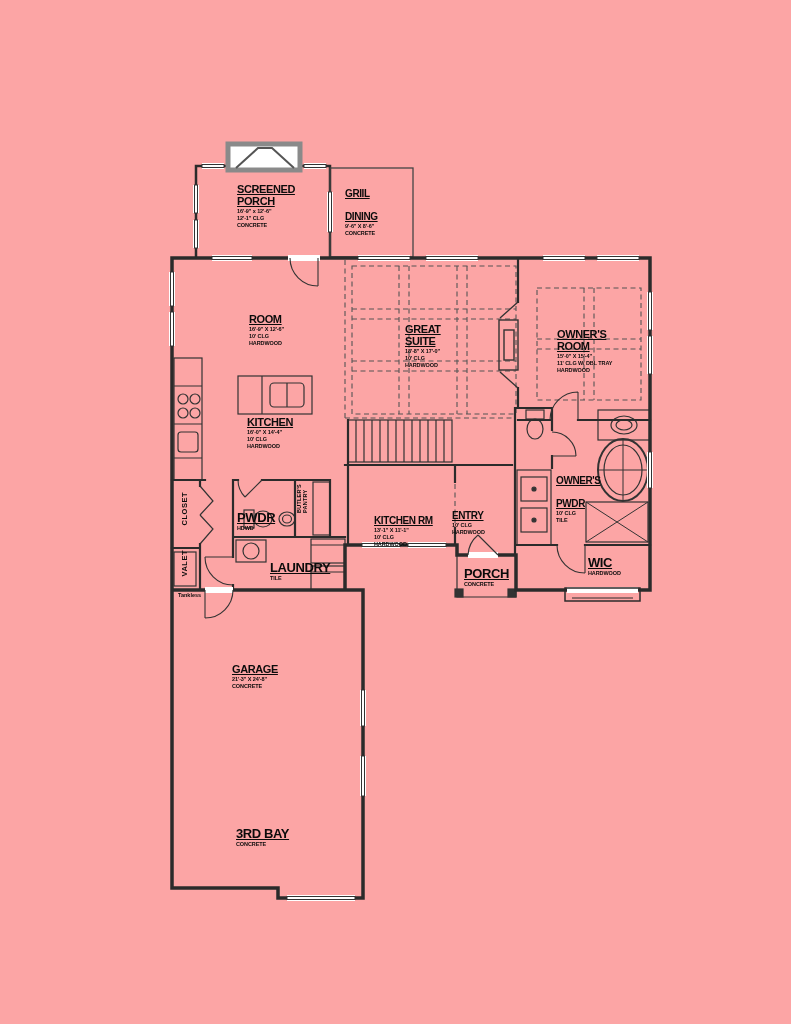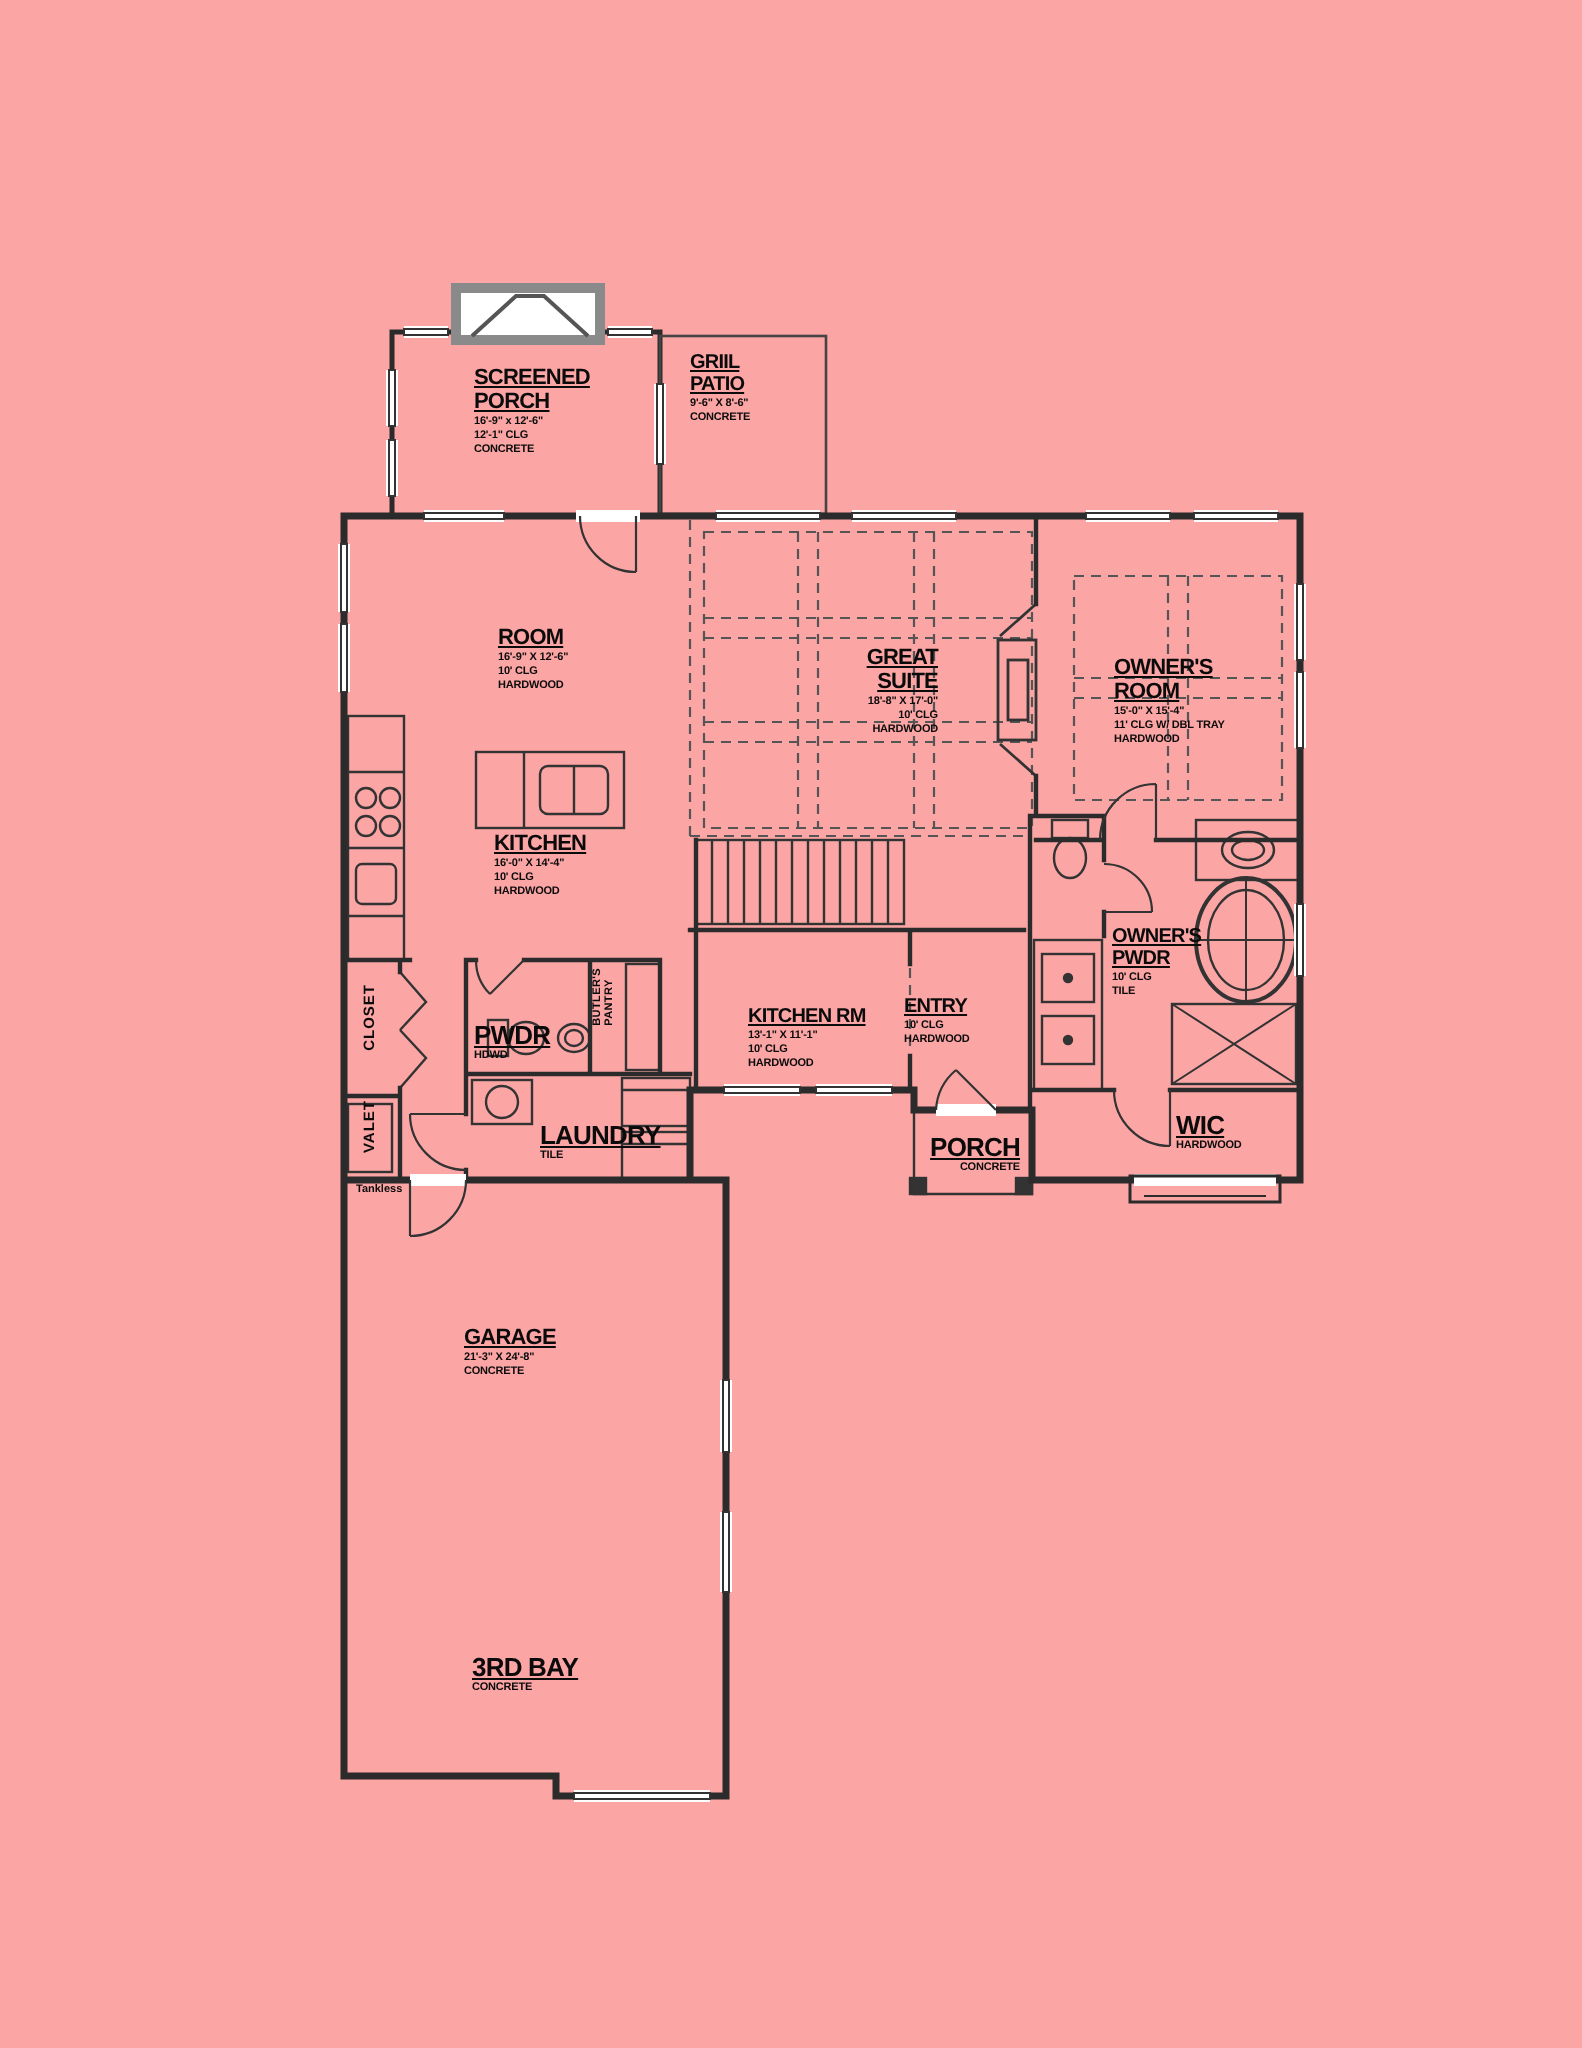--- a/index.html
+++ b/index.html
@@ -2,24 +2,24 @@
 <html><head>
 <meta charset="utf-8">
 <style>
   html,body{margin:0;padding:0;background:#fff;}
   .canvas{position:relative;width:791px;height:1024px;background:#fca5a5;
           font-family:"Liberation Sans",sans-serif;overflow:hidden;}
   .canvas svg{position:absolute;left:0;top:0;}
   .lbl{position:absolute;color:#0b0b0b;}
   .rn{font-size:11px;font-weight:700;line-height:1.08;letter-spacing:-.4px;
       text-decoration:underline;text-underline-offset:1px;white-space:nowrap;}
-  .rn-m{font-size:10px;}
+  .rn-m{font-size:10px;margin-top:12px;}
   .rn-s{font-size:13px;}
   .rs{font-size:5.5px;font-weight:700;line-height:1.3;letter-spacing:-.1px;white-space:nowrap;}
-  .ctr{text-align:right;}
+  .ctr{text-align:left;}
   .vert{writing-mode:vertical-rl;transform:rotate(180deg);}
   .rv{font-size:7.5px;font-weight:700;letter-spacing:.5px;white-space:nowrap;}
   .rv-s{font-size:5.5px;font-weight:700;letter-spacing:.2px;white-space:nowrap;}
   .note{font-size:5.5px;font-weight:700;}
 </style>
 </head>
 <body>
 
 <div class="canvas">
 
@@ -205,21 +205,21 @@
 <div class="lbl" style="left:237px;top:184px">
   <div class="rn">SCREENED</div>
   <div class="rn">PORCH</div>
   <div class="rs">16'-9" x 12'-6"</div>
   <div class="rs">12'-1" CLG</div>
   <div class="rs">CONCRETE</div>
 </div>
 
 <div class="lbl" style="left:345px;top:177px">
   <div class="rn rn-m">GRIIL</div>
-  <div class="rn rn-m">PATIO</div>
+  <div class="rn rn-m">DINING</div>
   <div class="rs">9'-6" X 8'-6"</div>
   <div class="rs">CONCRETE</div>
 </div>
 
 <div class="lbl" style="left:249px;top:314px">
   <div class="rn">ROOM</div>
   <div class="rs">16'-9" X 12'-6"</div>
   <div class="rs">10' CLG</div>
   <div class="rs">HARDWOOD</div>
 </div>

